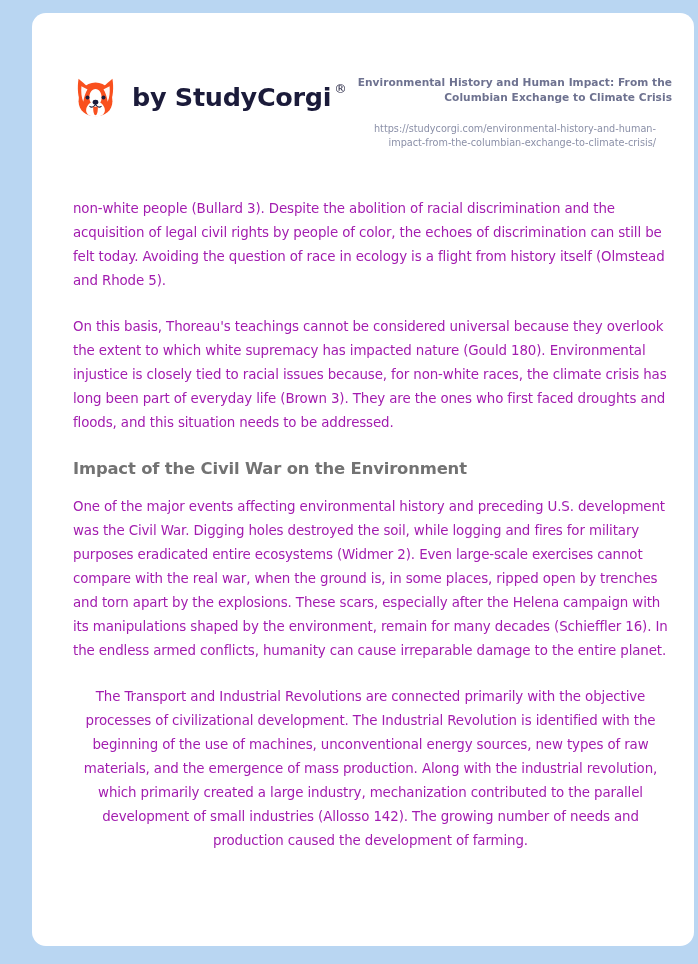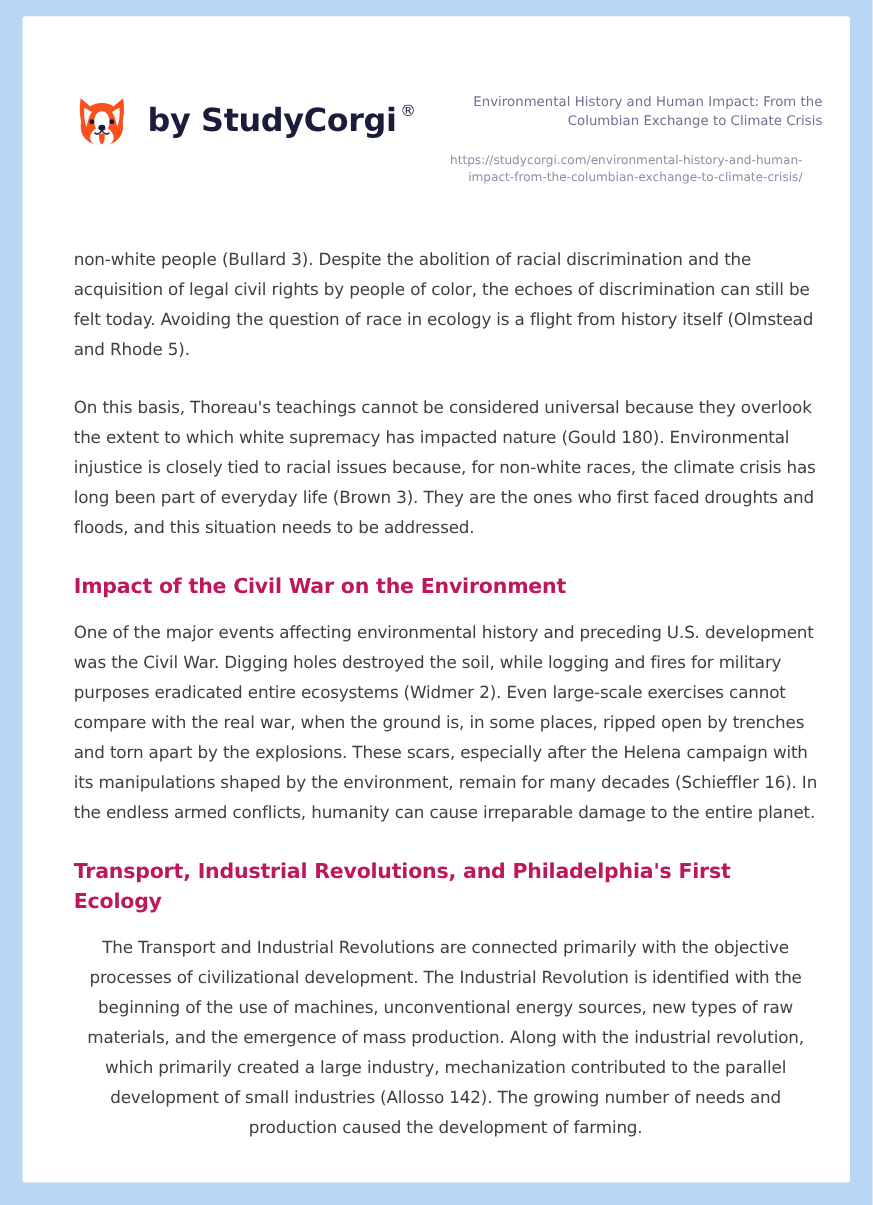--- a/index.html
+++ b/index.html
@@ -9,26 +9,26 @@
   body {
     width: 698px;
     height: 964px;
     background: #b9d6f2;
     font-family: "DejaVu Sans", sans-serif;
     overflow: hidden;
   }
 
   .page-card {
     position: absolute;
-    left: 18px;
+    left: 32px;
     top: 13px;
     width: 662px;
     height: 933px;
     background: #ffffff;
-    border-radius: 2px;
+    border-radius: 14px;
     box-sizing: border-box;
     overflow: hidden;
   }
 
   
   .doc-header {
     display: flex;
     align-items: flex-start;
     justify-content: space-between;
     padding: 48px 22px 0 40px;
@@ -72,21 +72,21 @@
 
   .doc-meta {
     text-align: right;
     flex: 0 1 auto;
     max-width: 330px;
     padding-top: 14px;
   }
 
   .doc-title {
     font-size: 10.6px;
-    font-weight: 400;
+    font-weight: 700;
     color: #6e7290;
     line-height: 1.45;
     letter-spacing: 0.05px;
     margin: 0 0 8px 0;
   }
 
   .doc-url {
     font-size: 9.7px;
     font-weight: 400;
     color: #8b90a8;
@@ -97,30 +97,30 @@
 
   
   .doc-body {
     padding: 30px 26px 0 41px;
     box-sizing: border-box;
   }
 
   .doc-paragraph {
     font-size: 13.4px;
     line-height: 24px;
-    color: #404040;
+    color: #a21caf;
     margin: 0 0 22px 0;
     font-family: "DejaVu Sans", sans-serif;
     letter-spacing: -0.12px;
   }
 
   .doc-heading {
     font-size: 16.4px;
     font-weight: 700;
-    color: #be185d;
+    color: #737373;
     line-height: 24px;
     margin: 16px 0 14px 0;
     letter-spacing: -0.15px;
     font-family: "DejaVu Sans", sans-serif;
   }
 
   .doc-paragraph:last-child {
     margin-bottom: 0;
     text-align: center;
   }
@@ -167,17 +167,16 @@
       <p class="doc-url">https://studycorgi.com/environmental-history-and-human-impact-from-the-columbian-exchange-to-climate-crisis/</p>
     </div>
 
   </div>
 
   <div class="doc-body">
     <p class="doc-paragraph">non-white people (Bullard 3). Despite the abolition of racial discrimination and the acquisition of legal civil rights by people of color, the echoes of discrimination can still be felt today. Avoiding the question of race in ecology is a flight from history itself (Olmstead and Rhode 5).</p>
     <p class="doc-paragraph">On this basis, Thoreau's teachings cannot be considered universal because they overlook the extent to which white supremacy has impacted nature (Gould 180). Environmental injustice is closely tied to racial issues because, for non-white races, the climate crisis has long been part of everyday life (Brown 3). They are the ones who first faced droughts and floods, and this situation needs to be addressed.</p>
     <h2 class="doc-heading">Impact of the Civil War on the Environment</h2>
     <p class="doc-paragraph">One of the major events affecting environmental history and preceding U.S. development was the Civil War. Digging holes destroyed the soil, while logging and fires for military purposes eradicated entire ecosystems (Widmer 2). Even large-scale exercises cannot compare with the real war, when the ground is, in some places, ripped open by trenches and torn apart by the explosions. These scars, especially after the Helena campaign with its manipulations shaped by the environment, remain for many decades (Schieffler 16). In the endless armed conflicts, humanity can cause irreparable damage to the entire planet.</p>
-    <h2 class="doc-heading">Transport, Industrial Revolutions, and Philadelphia's First Ecology</h2>
     <p class="doc-paragraph">The Transport and Industrial Revolutions are connected primarily with the objective processes of civilizational development. The Industrial Revolution is identified with the beginning of the use of machines, unconventional energy sources, new types of raw materials, and the emergence of mass production. Along with the industrial revolution, which primarily created a large industry, mechanization contributed to the parallel development of small industries (Allosso 142). The growing number of needs and production caused the development of farming.</p>
   </div>
 
 </div>
 
 </body></html>

